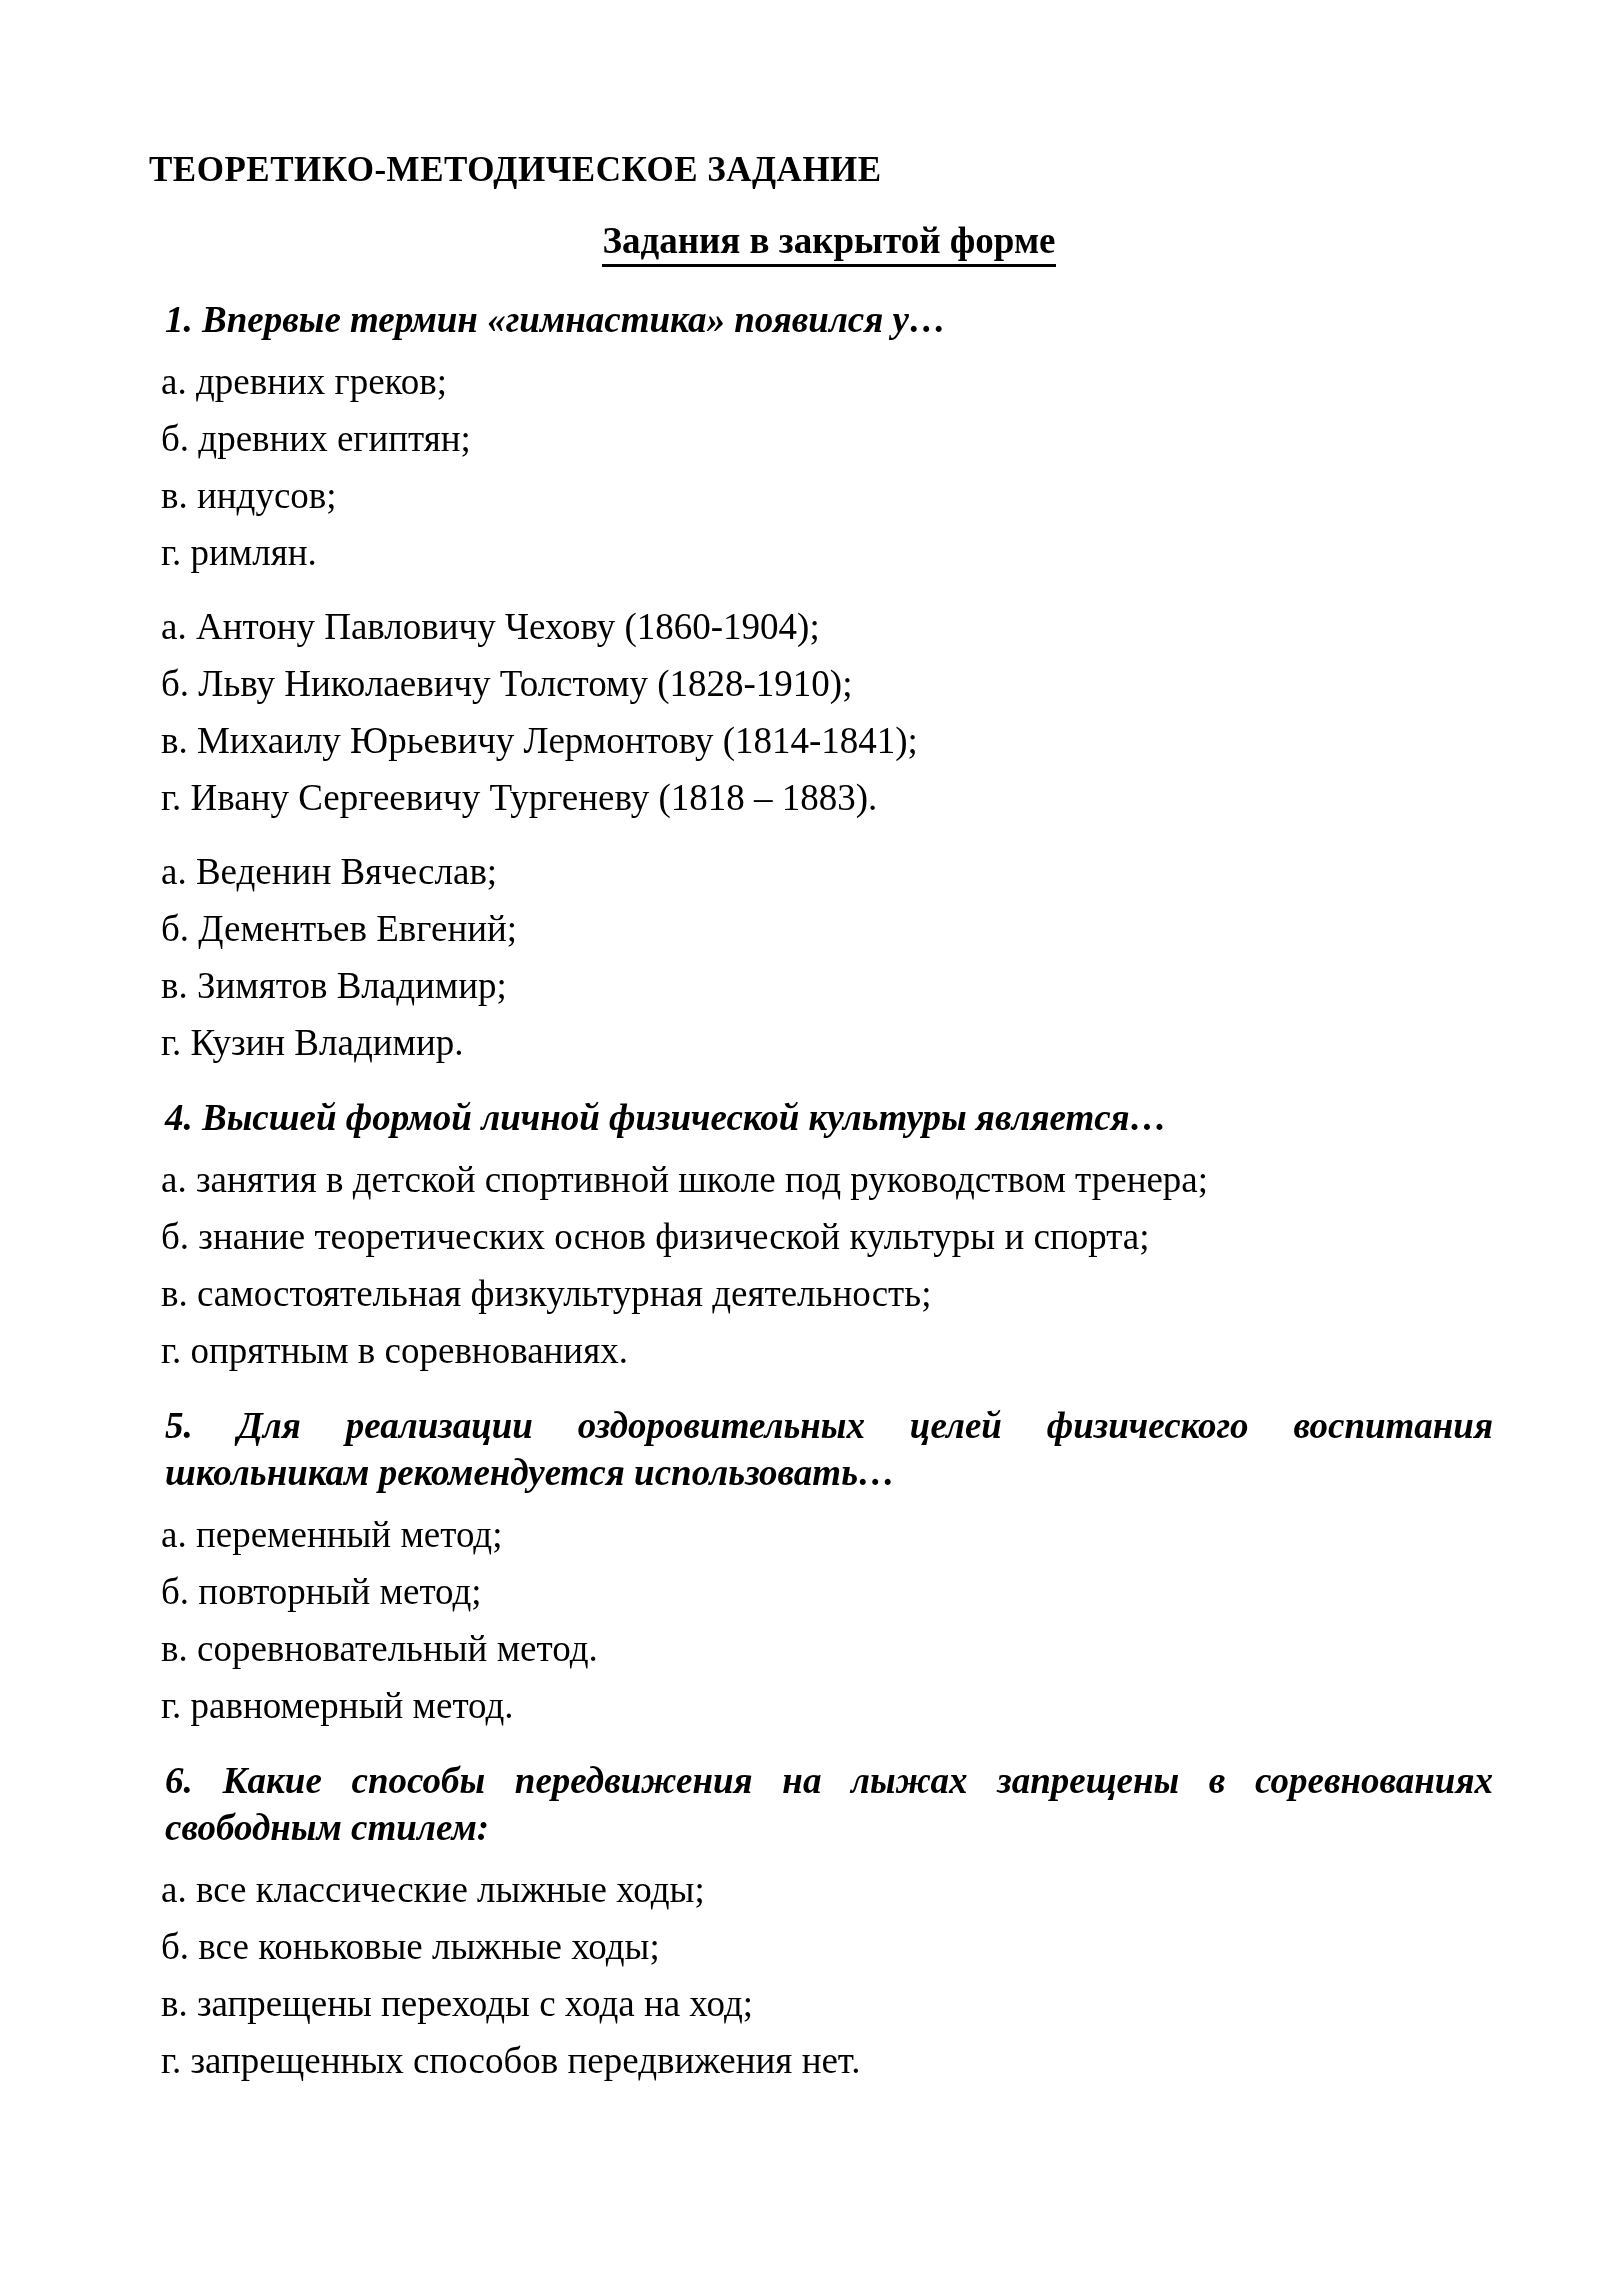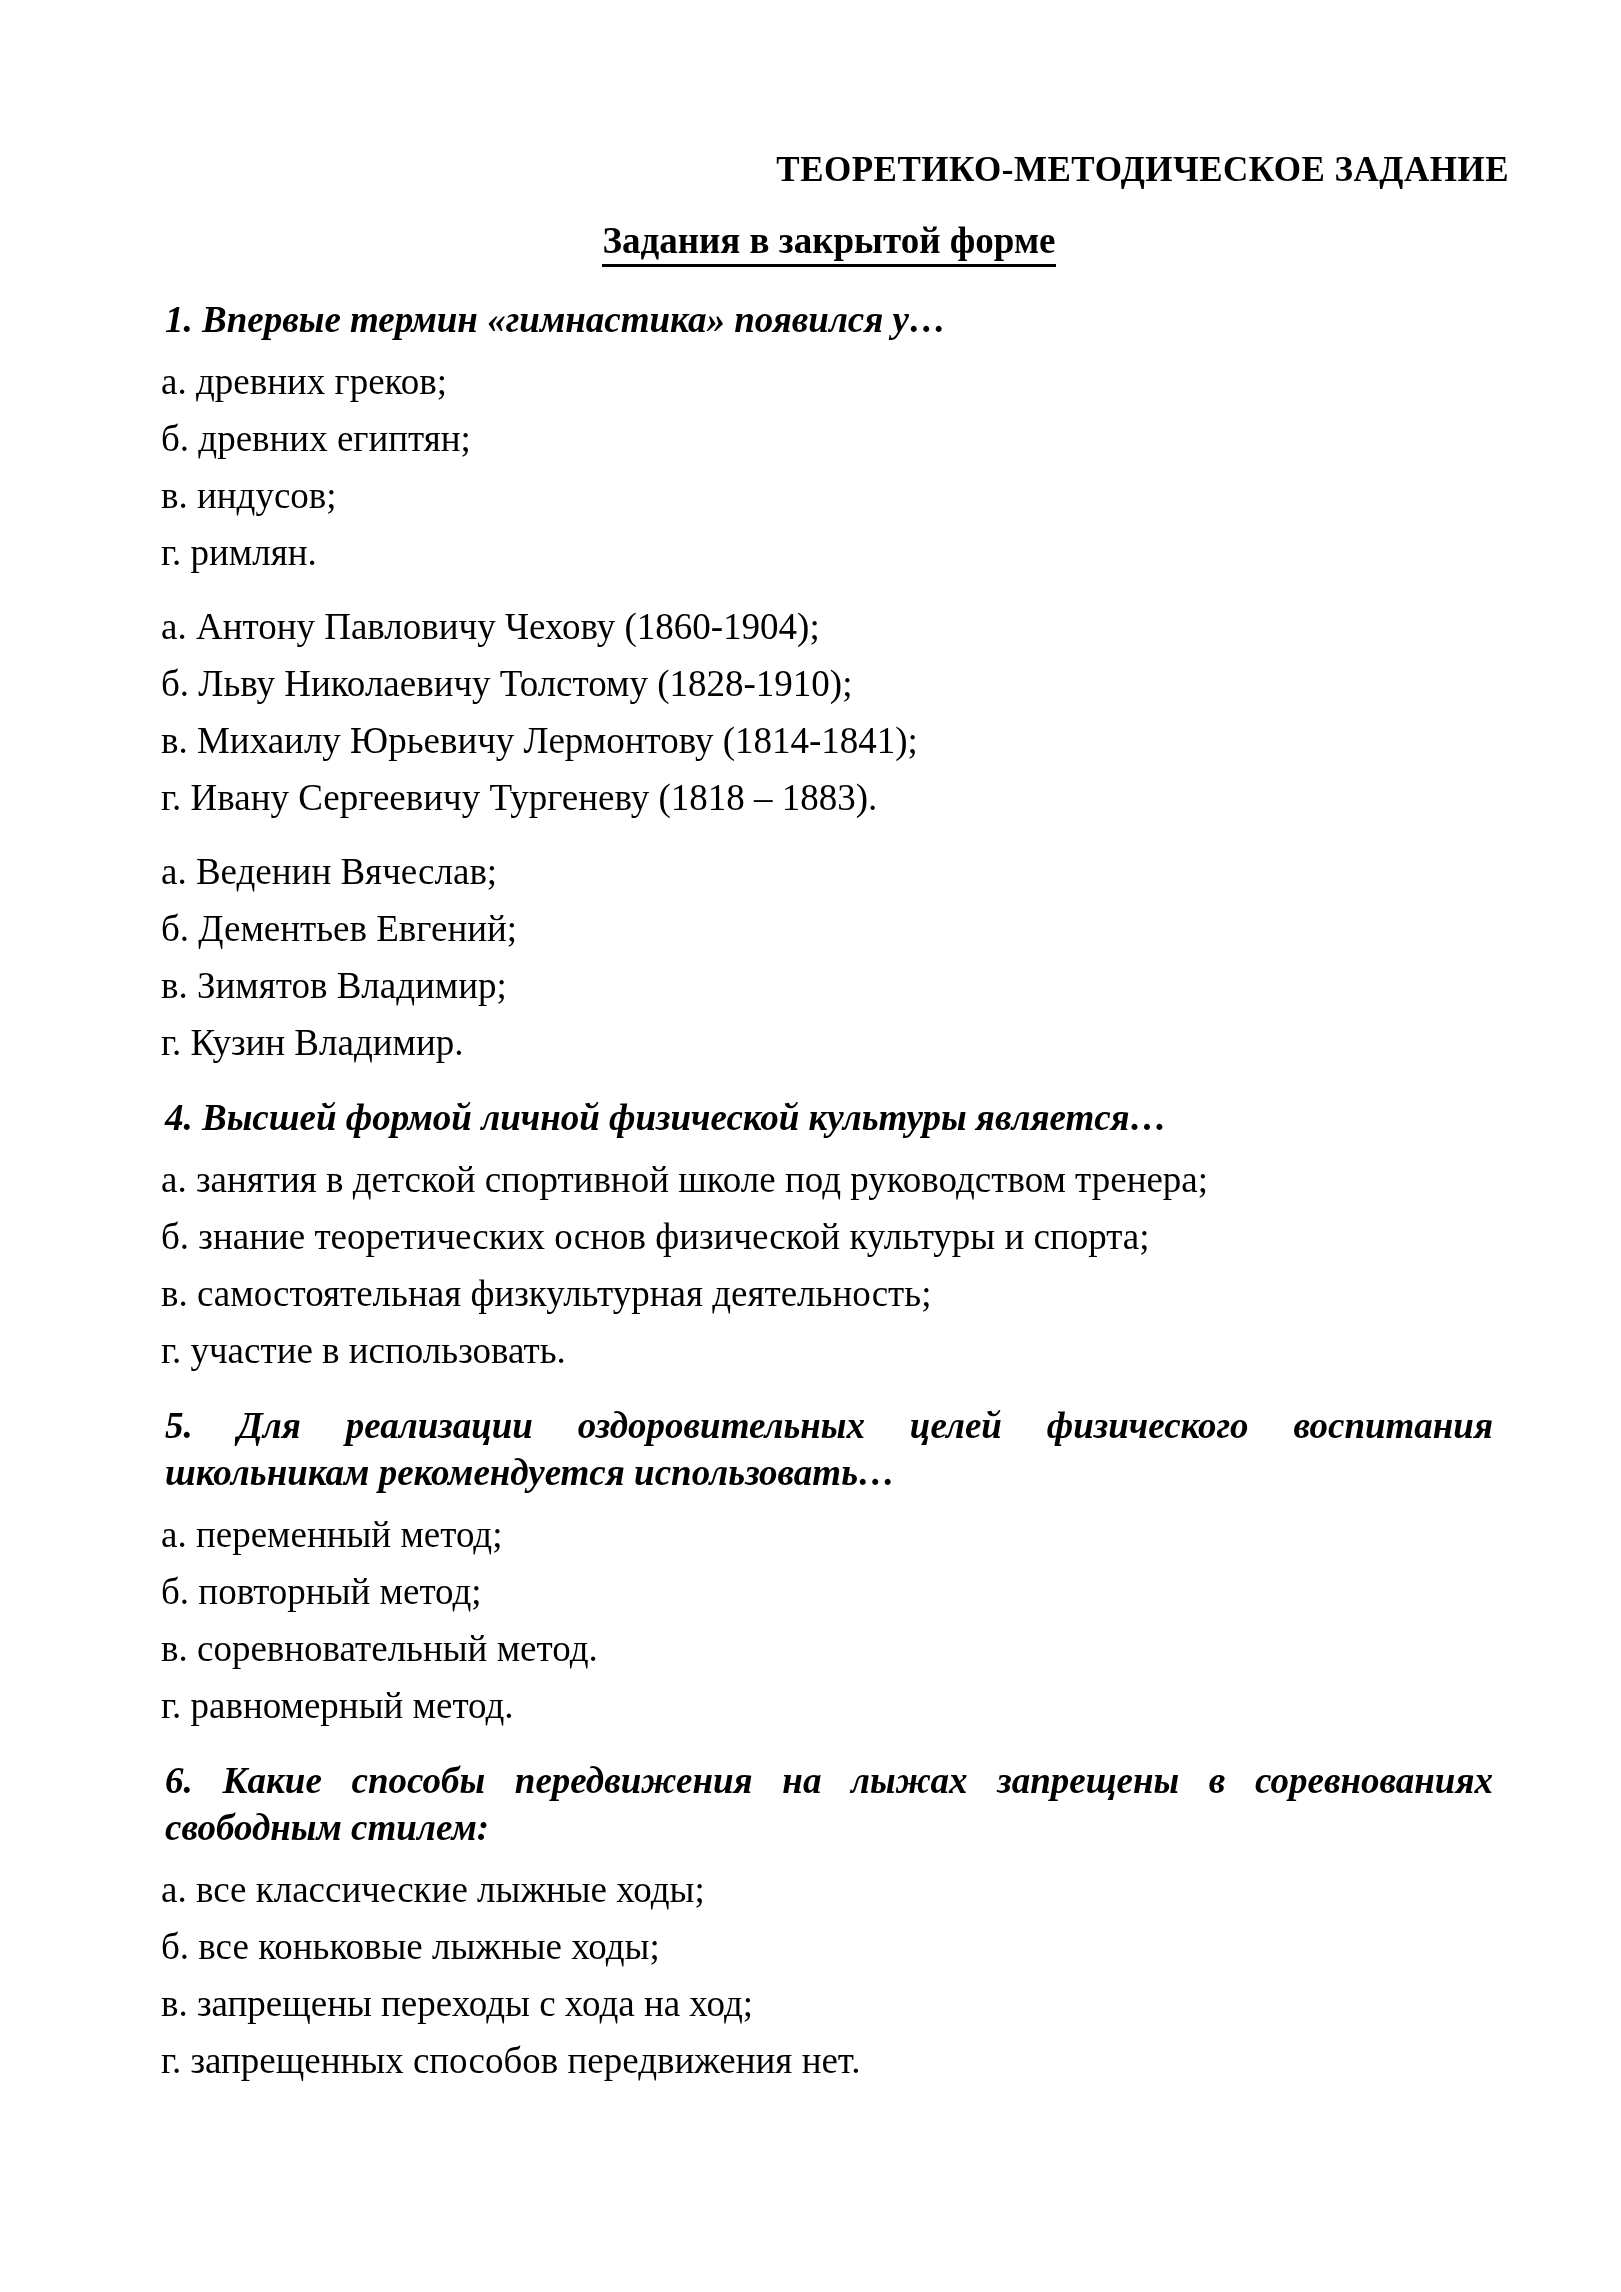--- a/index.html
+++ b/index.html
@@ -15,21 +15,21 @@
     color: #000000;
     box-sizing: border-box;
     padding: 147px 112px 0 149px;
     font-family: "Liberation Serif", "DejaVu Serif", serif;
     font-size: 37px;
     line-height: 45px;
     overflow: hidden;
   }
   .doc-title {
     margin: 0 0 25.5px 0;
-    text-align: right;
+    text-align: left;
     font-size: 35px;
     line-height: 45px;
     font-weight: bold;
     font-style: normal;
     letter-spacing: 0.5px;
   }
   .doc-subtitle {
     margin: 8px;
     text-align: center;
     font-size: 37px;
@@ -86,21 +86,21 @@
     <p class="q-option">б. Дементьев Евгений;</p>
     <p class="q-option">в. Зимятов Владимир;</p>
     <p class="q-option">г. Кузин Владимир.</p>
   </section>
 
   <section class="question">
     <p class="q-heading">4. Высшей формой личной физической культуры является…</p>
     <p class="q-option">а. занятия в детской спортивной школе под руководством тренера;</p>
     <p class="q-option">б. знание теоретических основ физической культуры и спорта;</p>
     <p class="q-option">в. самостоятельная физкультурная деятельность;</p>
-    <p class="q-option">г. участие в использовать.</p>
+    <p class="q-option">г. опрятным в соревнованиях.</p>
   </section>
 
   <section class="question">
     <p class="q-heading">5. Для реализации оздоровительных целей физического воспитания школьникам рекомендуется использовать…</p>
     <p class="q-option">а. переменный метод;</p>
     <p class="q-option">б. повторный метод;</p>
     <p class="q-option">в. соревновательный метод.</p>
     <p class="q-option">г. равномерный метод.</p>
   </section>
 

